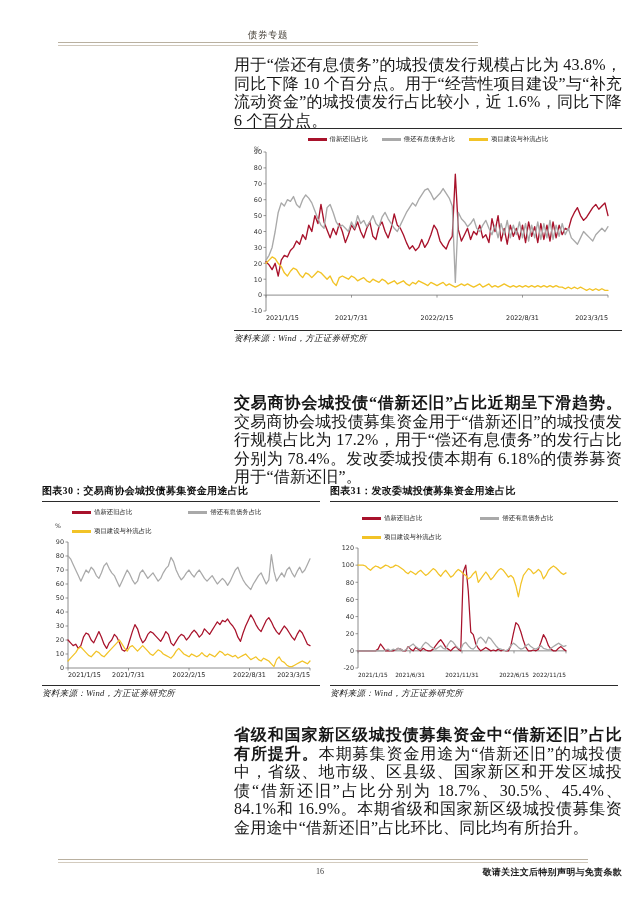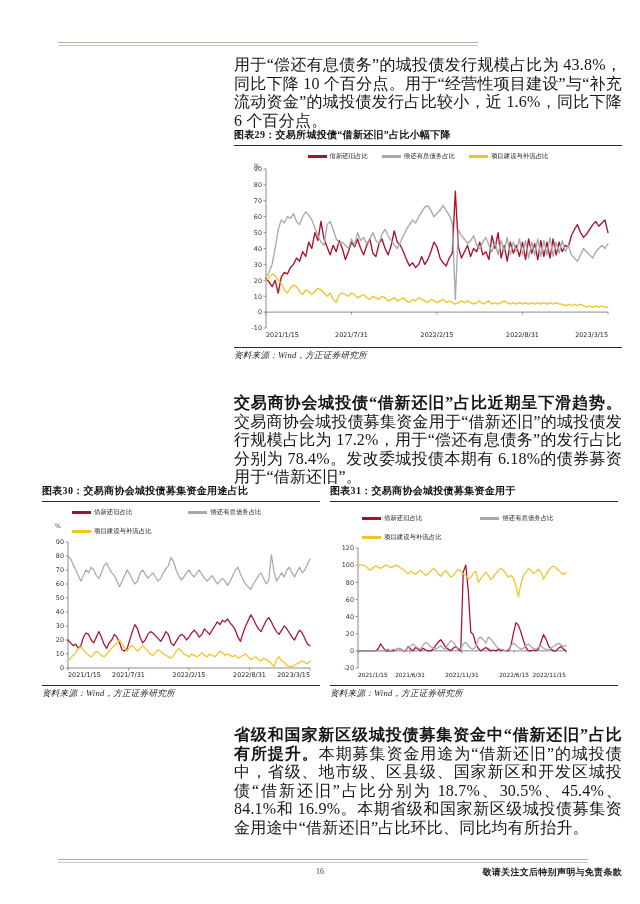--- a/index.html
+++ b/index.html
@@ -209,28 +209,28 @@
     color: #1a1a1a;
     letter-spacing: 0.3px;
   }
 </style>
 </head>
 <body>
 
 <div class="page-header">
   <div class="header-rule"></div>
   <div class="header-rule second"></div>
+  <div class="header-title">债券专题</div>
 </div>
 
 <div class="body-text" id="para1">
   <span>用于“偿还有息债务”的城投债发行规模占比为 43.8%，同比下降 10 个百分点。用于“经营性项目建设”与“补充流动资金”的城投债发行占比较小，近 1.6%，同比下降 6 个百分点。</span>
 </div>
 
 <div class="exhibit" id="ex29" style="left:234px; top:128px; width:388px;">
-  <div class="exhibit-title">图表29：交易所城投债“借新还旧”占比小幅下降</div>
   <div class="exhibit-rule-top"></div>
 
   <div class="chart-area">
     <div class="legend">
       <span class="legend-item">
         <i class="legend-swatch" style="background:#A8122B"></i>
         <span>借新还旧占比</span>
       </span>
       <span class="legend-item">
         <i class="legend-swatch" style="background:#A9A9A9"></i>
@@ -348,21 +348,21 @@
         <line x1="268" y1="132" x2="268" y2="134.5" stroke="#6e6e6e" stroke-width="0.7"></line>
         <text x="268" y="141" text-anchor="end" class="tick-text-x">2023/3/15</text>
       </svg>
   </div>
 
   <div class="exhibit-rule-bottom"></div>
   <div class="exhibit-source">资料来源：Wind，方正证券研究所</div>
 </div>
 
 <div class="exhibit" id="ex31" style="left:330px; top:484px; width:288px;">
-  <div class="exhibit-title">图表31：交易商协会城投债募集资金用于</div>
+  <div class="exhibit-title">图表31：发改委城投债募集资金用途占比</div>
   <div class="exhibit-rule-top"></div>
 
   <div class="chart-area">
     <div class="legend left-align" style="padding-left:32px; padding-top:12px;">
       <span class="legend-item">
         <i class="legend-swatch" style="background:#A8122B"></i>
         <span>借新还旧占比</span>
       </span>
       <span class="legend-item" style="margin-left:48px;">
         <i class="legend-swatch" style="background:#A9A9A9"></i>

